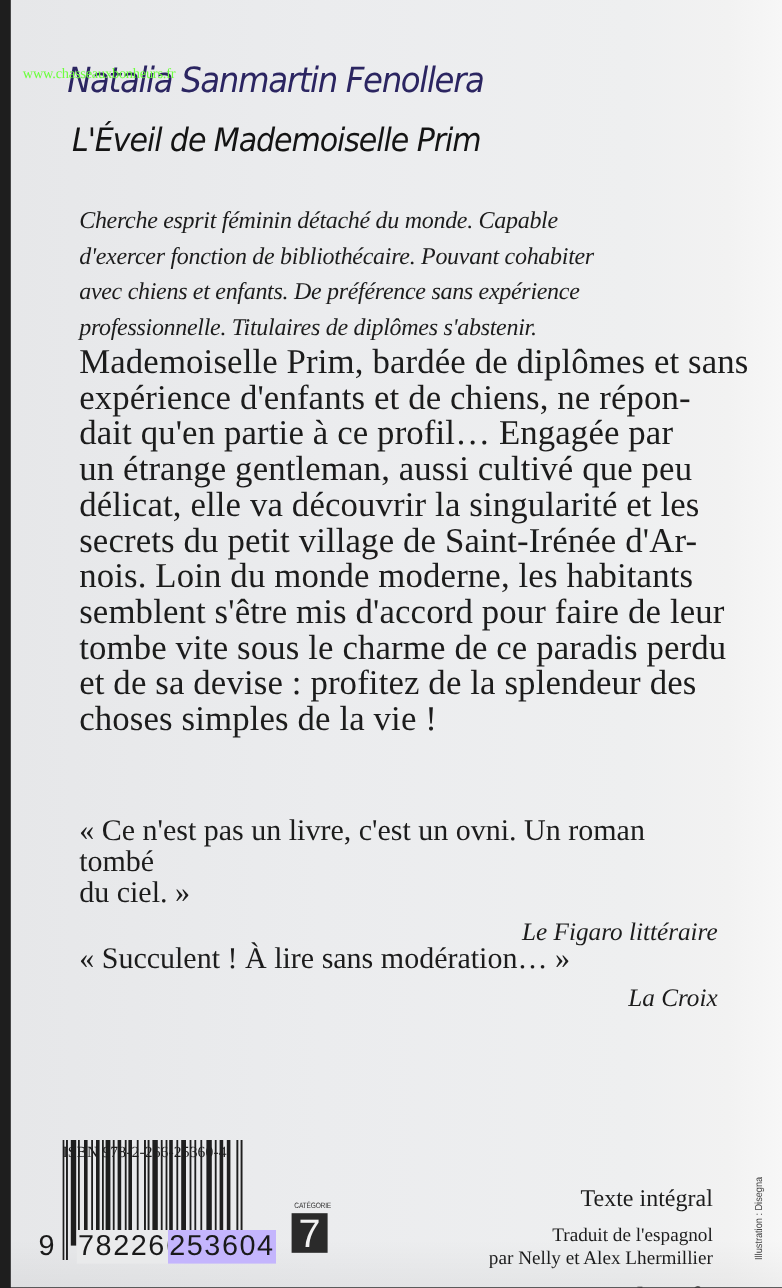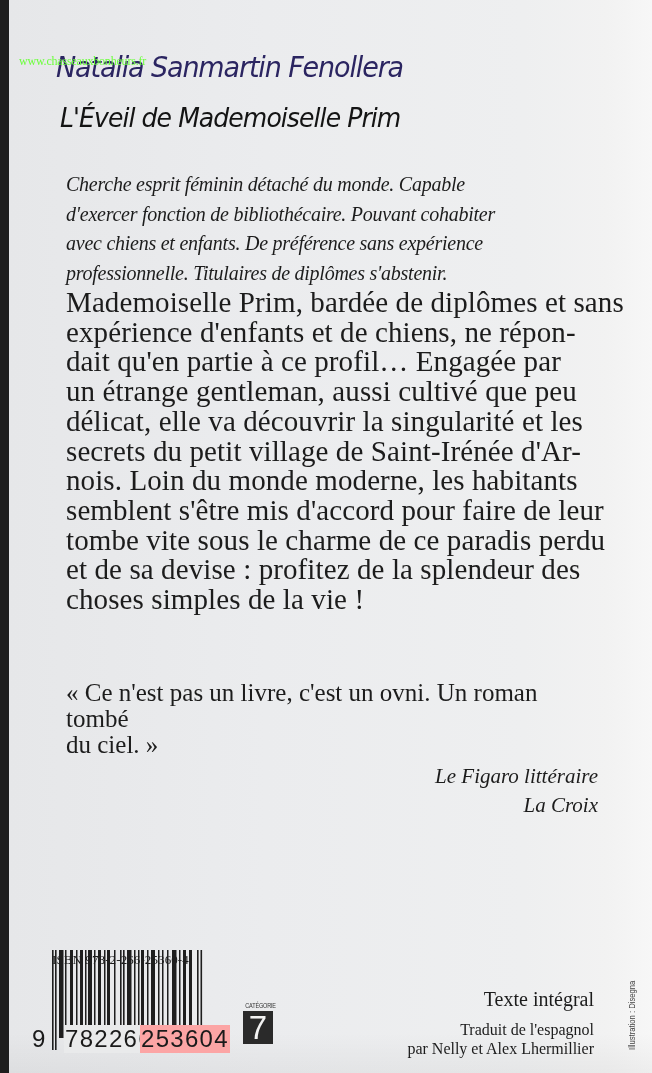--- a/index.html
+++ b/index.html
@@ -67,21 +67,21 @@
     .barcode {
       position: absolute; left: 52px; top: 950px; width: 152px; height: 100px;
     }
     .barcode-digits {
       position: absolute; left: 32px; top: 1025px;
       font-family: "Liberation Sans", sans-serif; font-size: 24px; color: #1a1a1a;
       letter-spacing: 1.3px; white-space: nowrap;
     }
     .barcode-digits .lead { position: absolute; left: 0; }
     .barcode-digits .g1 { position: absolute; left: 32px; background: #e9eaeb; padding: 0 1px; }
-    .barcode-digits .g2 { position: absolute; left: 108px; background: #fca5a5; padding: 0 1px; }
+    .barcode-digits .g2 { position: absolute; left: 108px; background: #c4b5fd; padding: 0 1px; }
     .cat {
       position: absolute; left: 243px; top: 1002px; width: 30px;
       font-family: "Liberation Sans", sans-serif; text-align: center;
     }
     .cat .cat-label { font-size: 6.5px; color: #333; letter-spacing: -0.2px; transform: scaleX(0.85); }
     .cat .cat-box {
       margin-top: 2px; width: 30px; height: 33px; background: #2a2a2a; color: #f2f2f2;
       font-size: 33px; line-height: 33px; font-weight: normal; text-align: center;
     }
     .right-info {
@@ -126,20 +126,21 @@
   <div class="roman-line">choses simples de la vie !</div>
 </div>
 
 <div class="quote q1">
   <div class="q-text">« Ce n'est pas un livre, c'est un ovni. Un roman tombé
 du ciel. »</div>
   <div class="q-source">Le Figaro littéraire</div>
 </div>
 
 <div class="quote q2">
+  <div class="q-text">« Succulent ! À lire sans modération… »</div>
   <div class="q-source">La Croix</div>
 </div>
 
 <div class="isbn">ISBN 978-2-266-25360-4</div>
 
 <svg class="barcode" viewBox="0 0 152 100" preserveAspectRatio="none">
   <g fill="#1e1e1e">
     <rect x="0" y="0" width="1.6" height="100"></rect>
     <rect x="3" y="0" width="1.6" height="100"></rect>
     <rect x="7" y="0" width="4.5" height="88"></rect>

